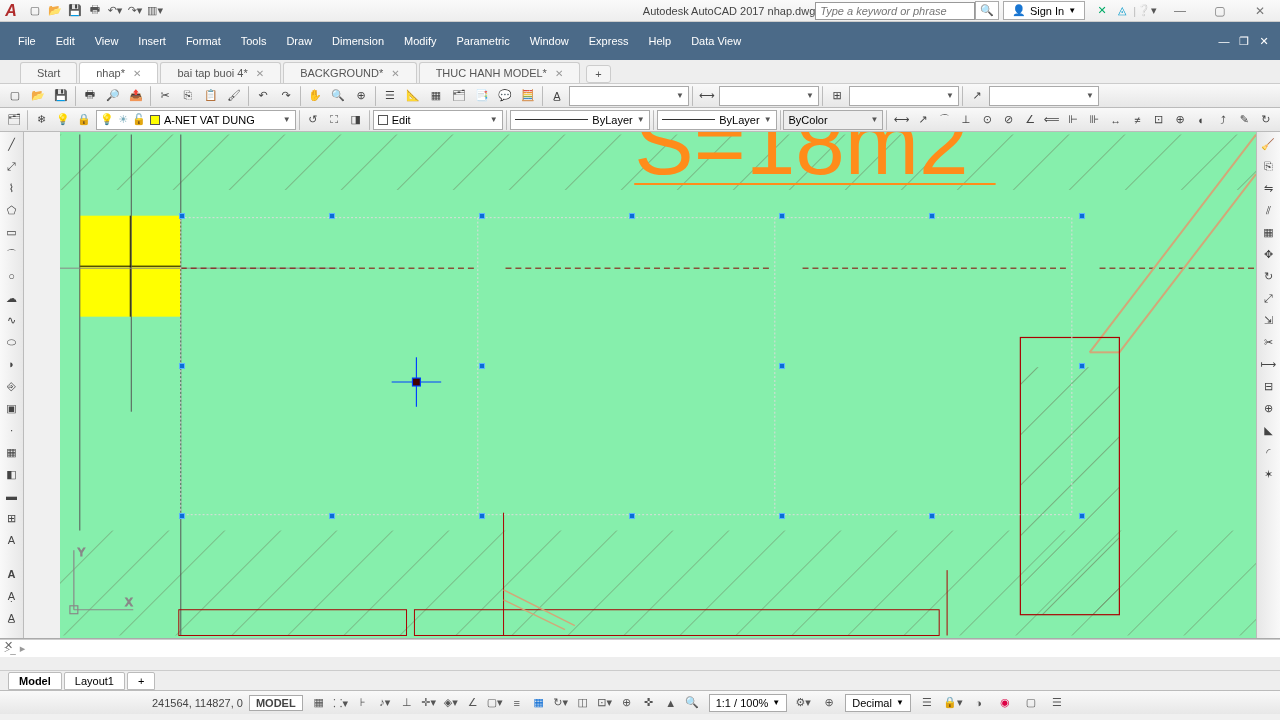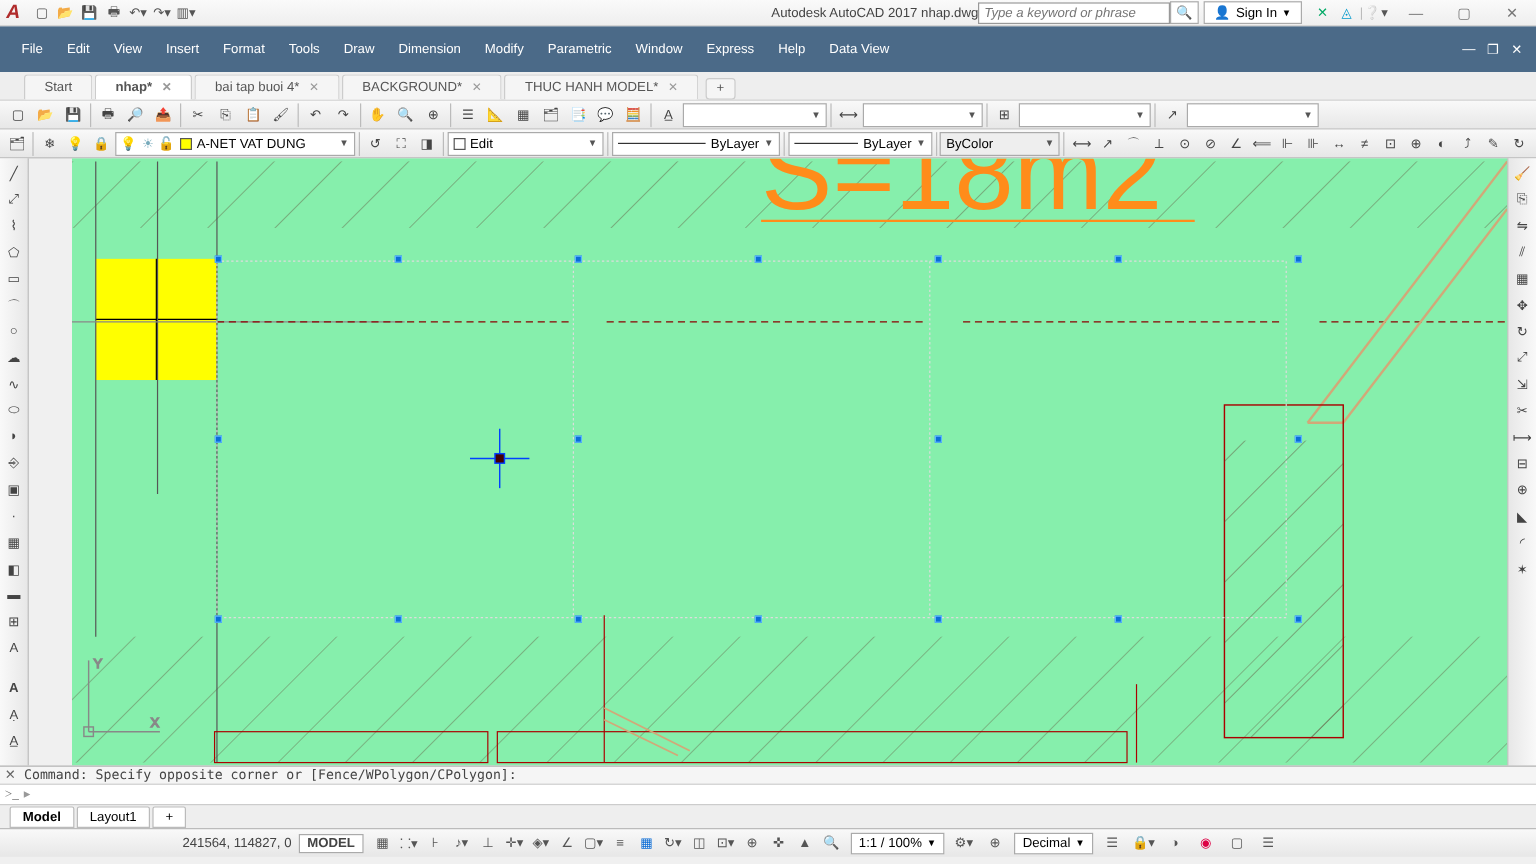--- a/index.html
+++ b/index.html
@@ -15,21 +15,21 @@
 .ti { width:18px; height:18px; display:flex; align-items:center; justify-content:center; color:#555; }
 .win-controls { display:flex; margin-left:auto; }
 .win-btn { width:40px; height:22px; display:flex; align-items:center; justify-content:center; color:#777; font-size:12px; }
 .menu-bar { height:38px; background:#4b6a88; display:flex; align-items:center; padding:0 8px; justify-content:space-between; }
 .menu-left { display:flex; gap:0; }
 .menu-item { padding:0 10px; color:#fff; line-height:22px; cursor:pointer; }
 .menu-right { display:flex; gap:4px; }
 .mr { width:16px; height:16px; color:#fff; display:flex; align-items:center; justify-content:center; }
 .tab-bar { height:24px; background:#eee; display:flex; align-items:flex-end; padding-left:20px; border-bottom:1px solid #ccc; }
 .tab { padding:4px 16px; border:1px solid #ccc; border-bottom:none; background:#f5f5f5; margin-right:2px; color:#555; position:relative; border-radius:3px 3px 0 0; }
-.tab.active { background:#fff; font-weight:700; }
+.tab.active { background:#fff; font-weight:400; }
 .tab .tx { margin-left:8px; color:#999; cursor:pointer; font-size:10px; }
 .tab-add { padding:2px 8px; border:1px solid #ccc; background:#f5f5f5; margin-left:4px; border-radius:3px; color:#555; cursor:pointer; }
 .toolbar { height:24px; background:linear-gradient(#f9f9f9,#e7e7e7); border-bottom:1px solid #bbb; display:flex; align-items:center; padding:0 4px; gap:1px; }
 .tb { width:22px; height:20px; display:flex; align-items:center; justify-content:center; color:#444; border-radius:2px; cursor:pointer; }
 .tb.sep { width:1px; background:#bbb; margin:0 2px; }
 .dd { height:20px; border:1px solid #aaa; background:#fff; display:flex; align-items:center; padding:0 4px; gap:4px; min-width:100px; }
 .dd .arr { margin-left:auto; color:#555; font-size:8px; }
 .toolbar2 { height:24px; background:linear-gradient(#f9f9f9,#e7e7e7); border-bottom:1px solid #bbb; display:flex; align-items:center; padding:0 4px; gap:1px; }
 .layer-dd { flex:0 0 200px; }
 .color-sw { width:10px; height:10px; border:1px solid #555; }
@@ -377,21 +377,20 @@
     <div class="tb">⊟</div>
     <div class="tb">⊕</div>
     <div class="tb">◣</div>
     <div class="tb">◜</div>
     <div class="tb">✶</div>
   </div>
 </div>
 
 <div class="cmd-area">
   <div class="cmd-x">✕</div>
-  <div class="cmd-hist">Command: Specify opposite corner or [Fence/WPolygon/CPolygon]:</div>
   <div class="cmd-line">
     <span style="font-family:Consolas;color:#666;">&gt;_</span>
     <span style="color:#999;">▸</span>
   </div>
 </div>
 
 <div class="model-tabs">
   <div class="mtab active">Model</div>
   <div class="mtab">Layout1</div>
   <div class="mtab">+</div>

